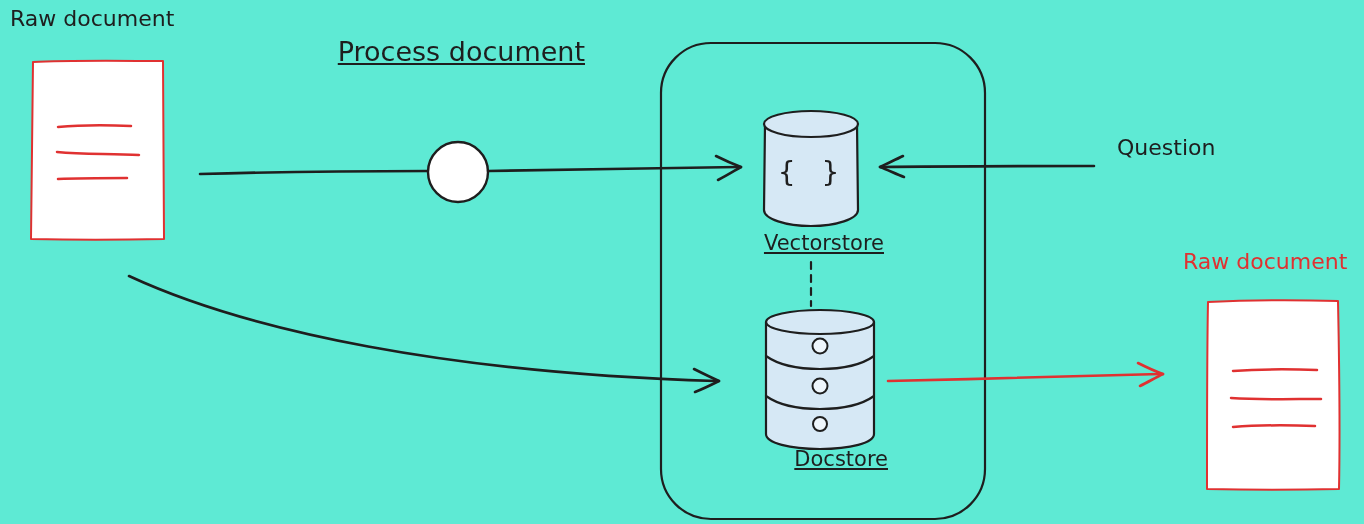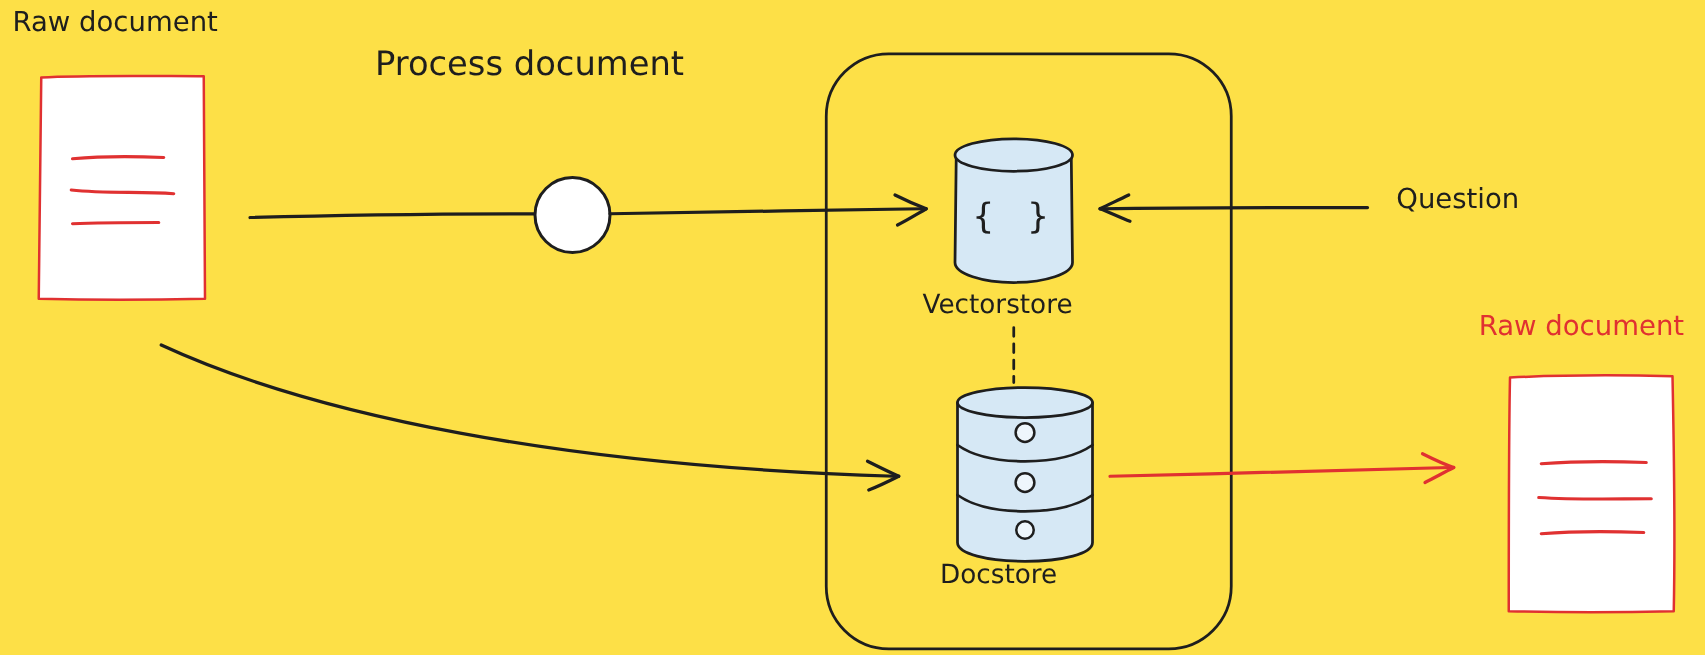--- a/index.html
+++ b/index.html
@@ -1,38 +1,38 @@
 <!DOCTYPE html>
 <html><head>
 <meta charset="utf-8">
 <style>
   html,body { margin:0; padding:0; background:#ffffff; }
   #stage {
     position:relative;
     width:1364px; height:524px;
-    background:#fde047;
+    background:#5eead4;
     overflow:hidden;
     font-family:"DejaVu Sans", sans-serif;
     color:#1e1e1e;
   }
   #stage svg { position:absolute; left:0; top:0; }
   .lbl {
     position:absolute;
     color:#1e1e1e;
     font-family:"DejaVu Sans", sans-serif;
     white-space:nowrap;
     user-select:none;
   }
-  .lbl.center { text-align:left; white-space:normal; }
+  .lbl.center { text-align:right; white-space:normal;text-decoration:underline; }
   .red-text { color:#e03131; }
   .raw-doc-left-label  { left:10px;  top:6px;   font-size:22px; }
   .process-label       { left:300px; top:34px;  width:285px; font-size:27px; line-height:1.3; }
   .vectorstore-label   { left:738px; top:231px; width:146px; font-size:21px; }
   .docstore-label      { left:752px; top:447px; width:136px; font-size:21px; }
-  .question-label      { left:1117px;top:147px; font-size:22px; }
+  .question-label      { left:1117px;top:135px; font-size:22px; }
   .raw-doc-right-label { left:1183px;top:249px; font-size:22px; }
   .vectorstore-glyph   { left:764px; top:156px; width:94px; text-align:center;
                          font-size:28px; letter-spacing:5px; font-family:"DejaVu Sans Mono", monospace; }
   path, ellipse, circle, rect, line { stroke-linecap:round; stroke-linejoin:round; }
 </style>
 </head>
 <body>
 
 <div id="stage">
 

